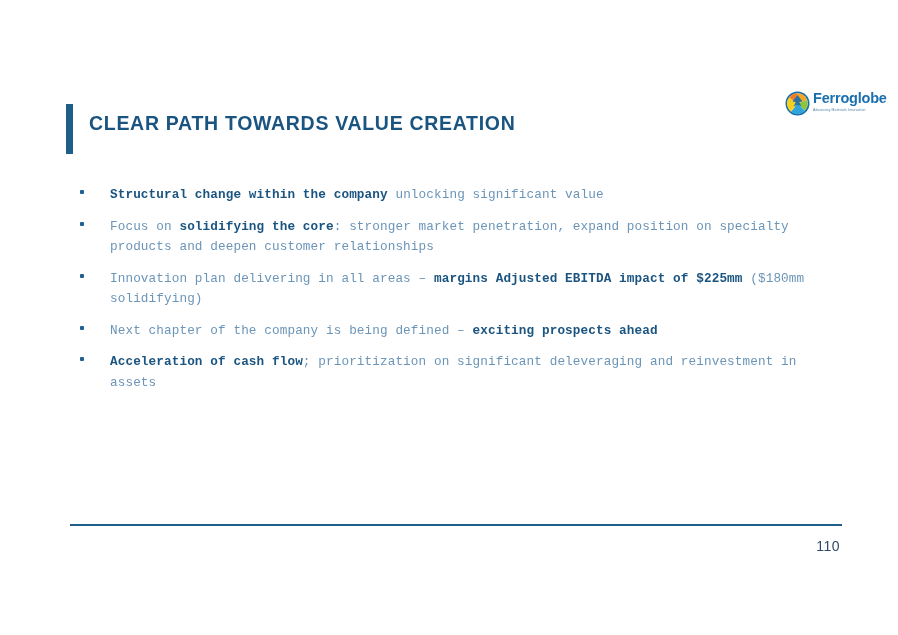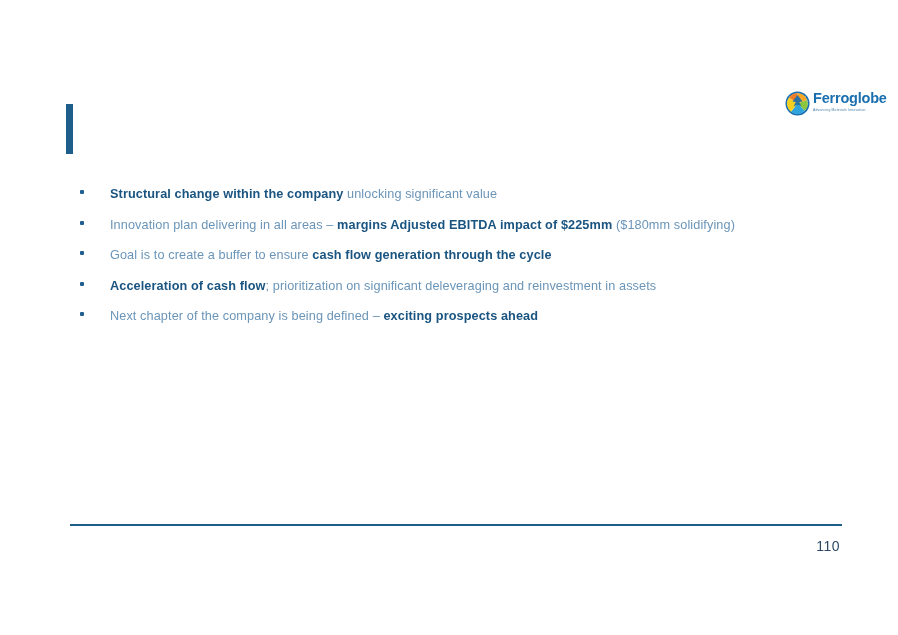--- a/index.html
+++ b/index.html
@@ -102,21 +102,21 @@
     top: 6px;
     width: 4px;
     height: 4px;
     background: #215f92;
     border-radius: 1px;
   }
   .bullet-text {
     font-size: 12.7px;
     line-height: 18.5px;
     color: #6b95b8;
-    font-family: Liberation Sans, sans-serif;
+    font-family: Liberation Mono, monospace;
     letter-spacing: 0.1px;
   }
   .bullet-text b {
     color: #1a5480;
     font-weight: bold;
   }
 
   
   .footer-rule {
     position: absolute;
@@ -136,20 +136,21 @@
     color: #2c4a66;
     letter-spacing: 0.5px;
   }
 </style>
 </head>
 <body>
 
 <div class="slide">
 
   <div class="title-accent"></div>
+  <div class="page-title">CLEAR PATH TOWARDS VALUE CREATION</div>
 
   <div class="logo">
     <div class="logo-mark">
       <svg viewBox="0 0 100 100" width="25" height="25" aria-hidden="true">
         <circle cx="50" cy="50" r="48" fill="#1a6faf"></circle>
         <circle cx="50" cy="50" r="41" fill="#ffffff"></circle>
         <path d="M50 9 A41 41 0 0 1 88 36 L50 50 Z" fill="#f5a623"></path>
         <path d="M88 36 A41 41 0 0 1 79 79 L50 50 Z" fill="#8cc63f"></path>
         <path d="M79 79 A41 41 0 0 1 24 83 L50 50 Z" fill="#2ea3dc"></path>
         <path d="M24 83 A41 41 0 0 1 16 26 L50 50 Z" fill="#f5d020"></path>
@@ -159,22 +160,22 @@
     </div>
     <div class="logo-text-wrap">
       <div class="logo-word">Ferroglobe</div>
       <div class="logo-tagline">Advancing Materials Innovation</div>
     </div>
   </div>
 
   <div class="bullets" id="bullet-list">
 
   <div class="bullet-row"><span class="bullet-dot"></span><span class="bullet-text"><b>Structural change within the company</b><span> unlocking significant value</span></span></div>
+      <div class="bullet-row"><span class="bullet-dot"></span><span class="bullet-text"><span>Focus on </span><b>solidifying the core</b><span>: stronger market penetration, expand position on specialty products and deepen customer relationships</span></span></div>
       <div class="bullet-row"><span class="bullet-dot"></span><span class="bullet-text"><span>Innovation plan delivering in all areas – </span><b>margins Adjusted EBITDA impact of $225mm</b><span> ($180mm solidifying)</span></span></div>
-      <div class="bullet-row"><span class="bullet-dot"></span><span class="bullet-text"><span>Goal is to create a buffer to ensure </span><b>cash flow generation through the cycle</b></span></div>
+      <div class="bullet-row"><span class="bullet-dot"></span><span class="bullet-text"><span>Next chapter of the company is being defined – </span><b>exciting prospects ahead</b></span></div>
       <div class="bullet-row"><span class="bullet-dot"></span><span class="bullet-text"><b>Acceleration of cash flow</b><span>; prioritization on significant deleveraging and reinvestment in assets</span></span></div>
-      <div class="bullet-row"><span class="bullet-dot"></span><span class="bullet-text"><span>Next chapter of the company is being defined – </span><b>exciting prospects ahead</b></span></div>
     </div>
 
   <div class="footer-rule"></div>
   <div class="page-number">110</div>
 
 </div>
 
 </body></html>

